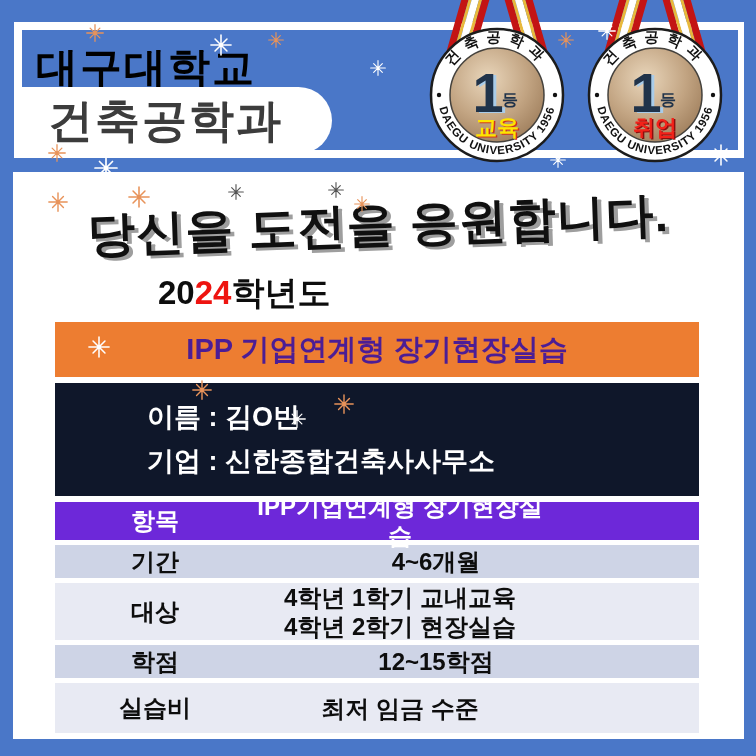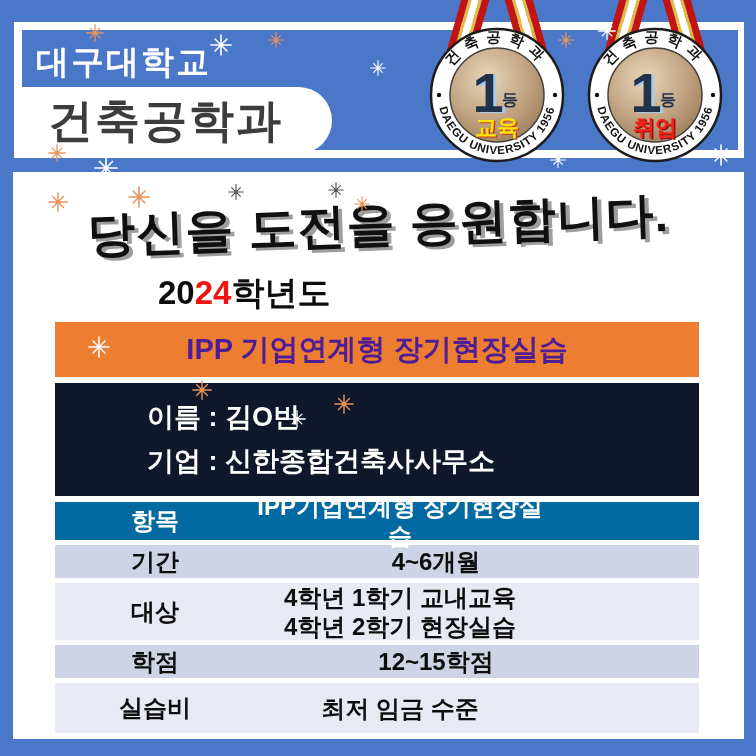--- a/index.html
+++ b/index.html
@@ -8,21 +8,21 @@
   .poster *{box-sizing:border-box;}
 
   
   .edge-left{position:absolute;left:0;top:0;width:13px;height:756px;background:#4a77c8;}
   .edge-right{position:absolute;left:744px;top:0;width:12px;height:756px;background:#4a77c8;}
   .edge-bottom{position:absolute;left:0;top:739px;width:756px;height:17px;background:#4a77c8;}
 
   
   .header{position:absolute;left:0;top:0;width:756px;height:172px;background:#4a77c8;}
   .hframe{position:absolute;left:14px;top:22px;width:732px;height:136px;border:8px solid #ffffff;}
-  .univ{position:absolute;left:36px;top:40px;font-size:33px;font-weight:bold;color:#ffffff;letter-spacing:2px;}
+  .univ{position:absolute;left:36px;top:40px;font-size:42px;font-weight:bold;color:#000000;letter-spacing:2px;}
   .pill{position:absolute;left:14px;top:87px;width:318px;height:67px;background:#ffffff;
         border-radius:0 38px 38px 0;display:flex;align-items:center;padding-left:34px;}
   .pill span{font-size:45px;font-weight:bold;color:#3c3c3c;letter-spacing:2px;}
 
   
   .medal{position:absolute;top:0;width:144px;height:168px;}
   .medal-0{left:425px;}
   .medal-1{left:583px;}
   .m-top{font-size:14.5px;font-weight:bold;fill:#111;letter-spacing:7px;}
   .m-bot{font-size:11.5px;font-weight:bold;fill:#111;letter-spacing:0.8px;}
@@ -50,21 +50,21 @@
 
   
   .table{position:absolute;left:55px;top:502px;width:644px;}
   .trow{display:flex;margin-bottom:5px;align-items:stretch;}
   .trow .c1{width:200px;display:flex;align-items:center;justify-content:center;
             font-size:24px;font-weight:bold;color:#0d0d0d;text-align:center;}
   .trow .c2{width:290px;display:flex;align-items:center;justify-content:center;
             font-size:24px;font-weight:bold;color:#0d0d0d;text-align:center;
             white-space:pre-line;line-height:29px;}
   .trow .c3{flex:1;}
-  .thead{height:38px;background:#0369a1;}
+  .thead{height:38px;background:#6d28d9;}
   .thead .c1,.thead .c2{color:#ffffff;}
   .r-dark{background:#ced4e6;gap:36px;}
   .r-light{background:#e8eaf3;}
   .h33{height:33px;} .h34{height:50px;} .h61{height:57px;}
 
   
   .sp{position:absolute;display:block;}
 </style>
 </head>
 <body>

